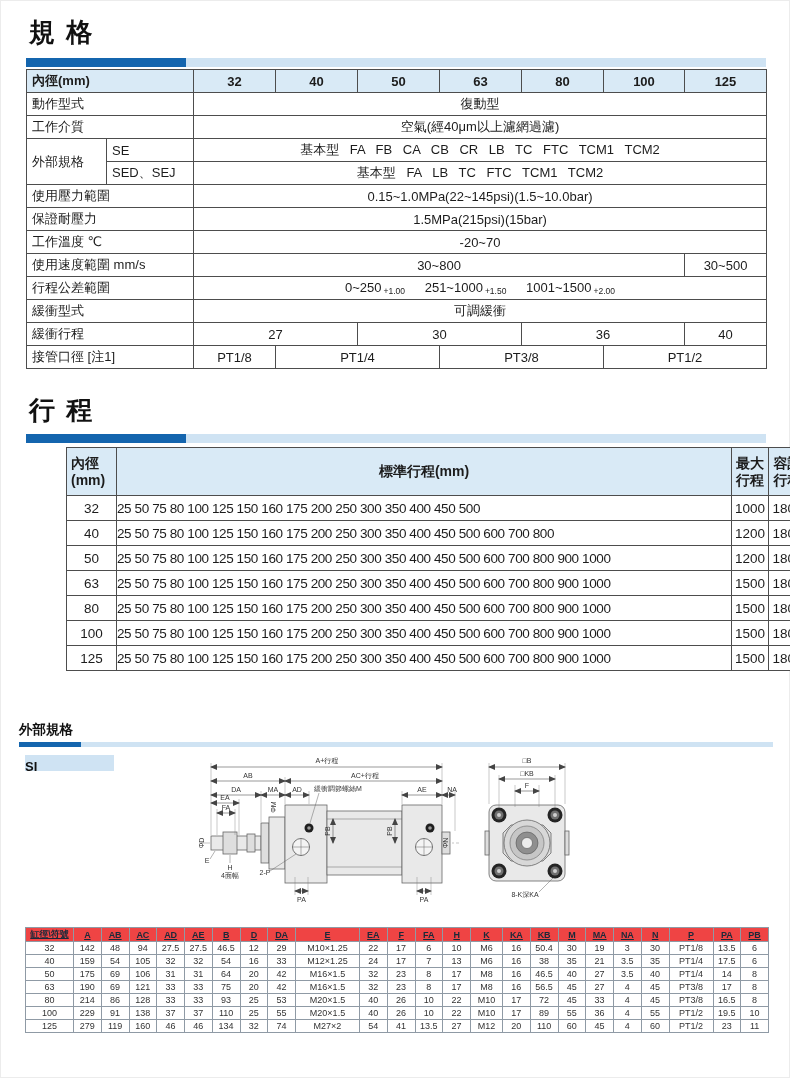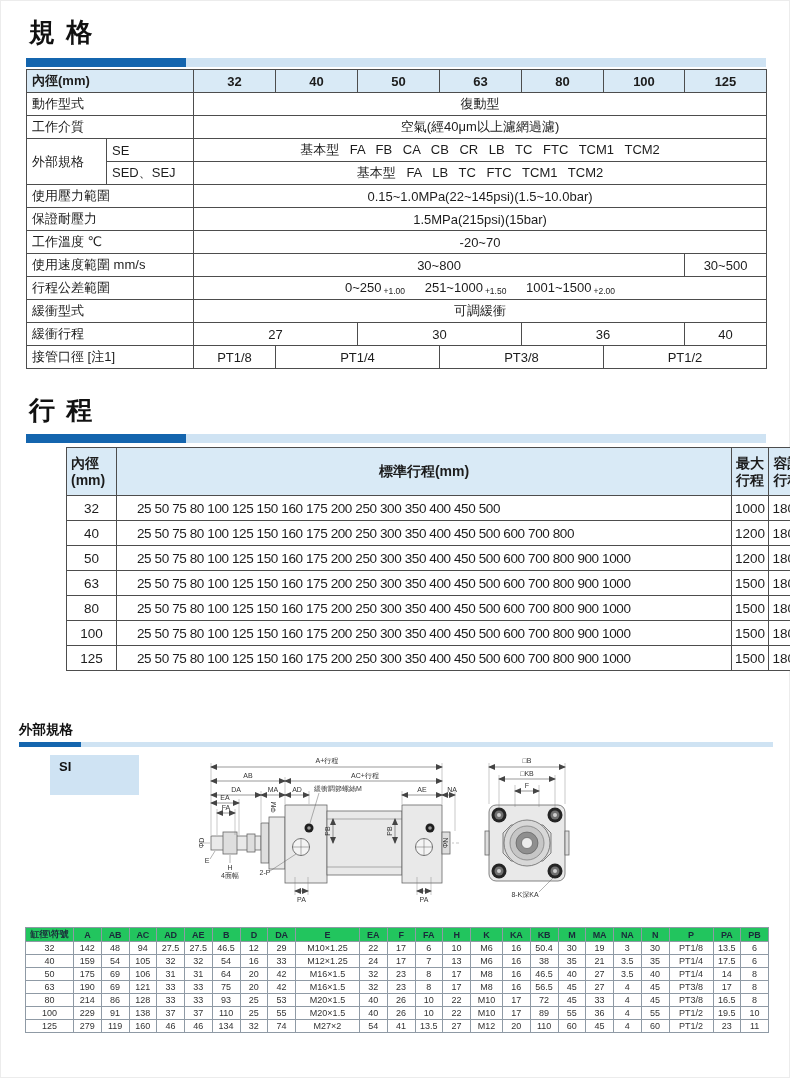--- a/index.html
+++ b/index.html
@@ -26,38 +26,38 @@
   .spec .sp { word-spacing:7px; }
   .tol { display:inline-flex; font-size:8.5px; line-height:8.5px; vertical-align:-2px; margin-left:2px; text-align:left; }
   .tolseg { margin-right:16px; }
   .tolseg:last-child { margin-right:0; }
 
   
   .stroke { position:absolute; left:34px; top:446px; width:740px;margin-left:31px; }
   .stroke th, .stroke td { border:1px solid #4d4d4d; overflow:hidden; }
   .stroke thead th { background:#d9eaf6; font-size:14px; font-weight:bold; height:48px; text-align:center; white-space:pre-line; line-height:1.15; vertical-align:middle; }
   .stroke tbody td { height:25px; font-size:13.5px; text-align:center; white-space:nowrap; }
-  .stroke tbody td:nth-child(2) { text-align:left; padding-left:20px; letter-spacing:-0.4px; }
+  .stroke tbody td:nth-child(2) { text-align:left; padding-left:0; letter-spacing:-0.4px; }
 
   
-  .si-badge { position:absolute; left:24px; top:754px; width:89px; height:40px; background:#cfe3f3; font-size:13px; font-weight:bold; line-height:23px; padding-left:9px; color:#111;margin-left:25px; }
+  .si-badge { position:absolute; left:24px; top:754px; width:89px; height:16px; background:#cfe3f3; font-size:13px; font-weight:bold; line-height:23px; color:#111; }
 
   
   .drawing { position:absolute; left:196px; top:750px; }
   .lab { font-size:7px; fill:#333; }
   .dim { stroke:#555; stroke-width:0.6; }
   .ext { stroke:#777; stroke-width:0.4; }
   .part { fill:#e9e9e9; stroke:#666; stroke-width:0.8; }
   .part2 { fill:#dedede; stroke:#666; stroke-width:0.8; }
   .thin { stroke:#666; stroke-width:0.5; fill:none; }
 
   
   .dims { position:absolute; left:24px; top:926px; width:744px; }
   .dims th, .dims td { border:1px solid #8f9aa5; font-size:9px; height:13px; text-align:center; padding:0; overflow:hidden; white-space:nowrap; }
-  .dims thead th { background:#22c55e; font-weight:bold; color:#1a2a3a; }
+  .dims thead th { background:#ef4444; font-weight:bold; color:#1a2a3a;text-decoration:underline; }
   .dims td { color:#333; }
 </style>
 </head>
 <body>
 
 <div class="page">
 
   <h1 class="big-title" style="top:14px">規 格</h1>
   <div class="rule" style="top:57px">
       <span class="dark"></span>

